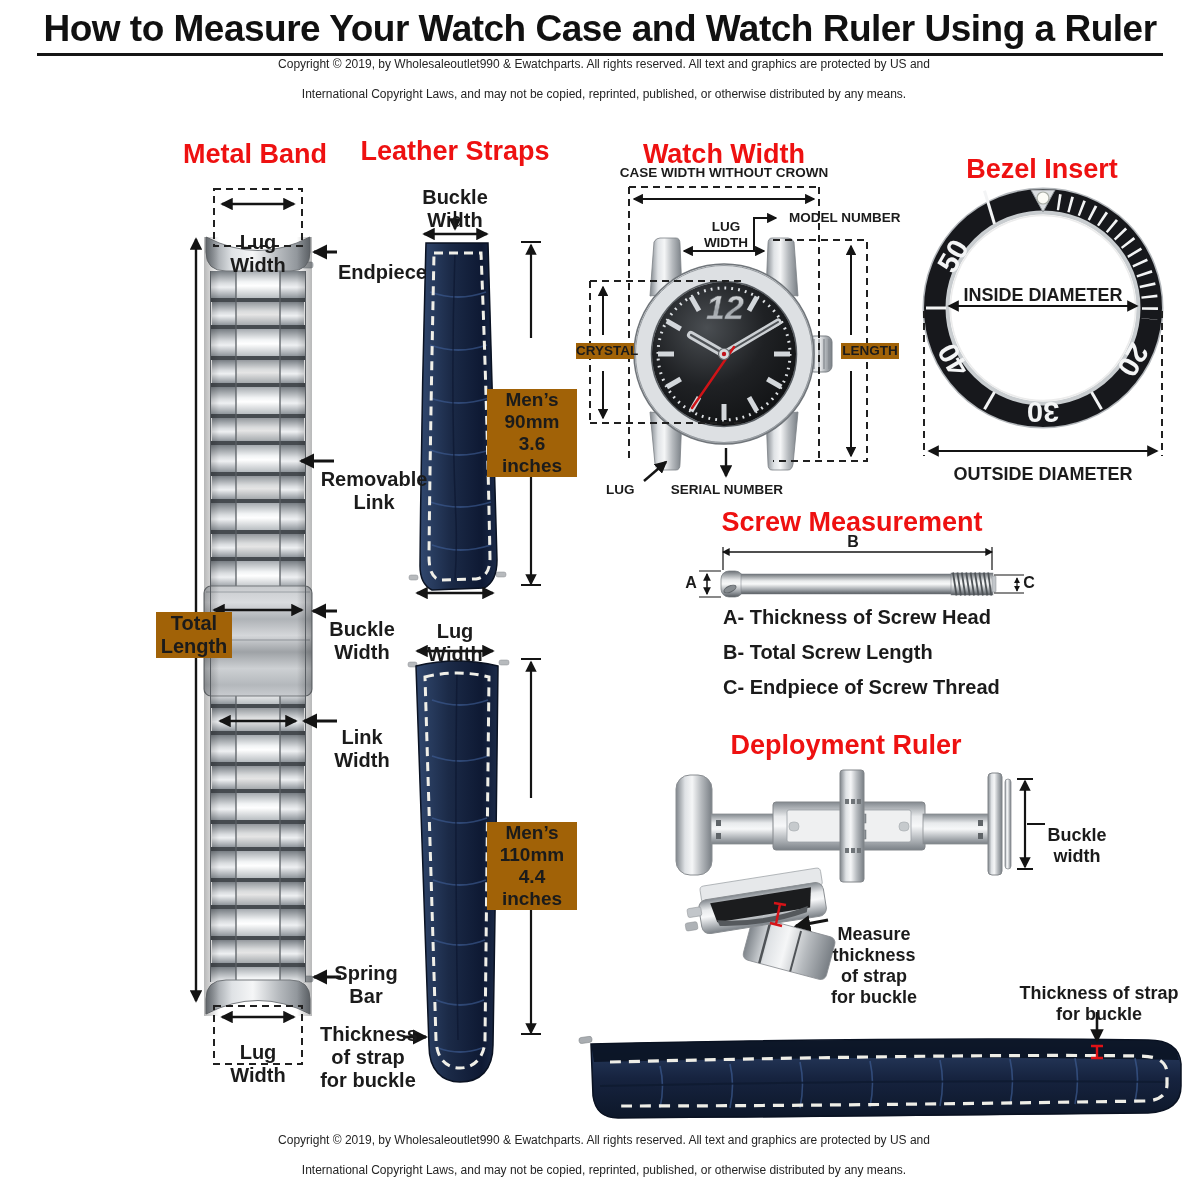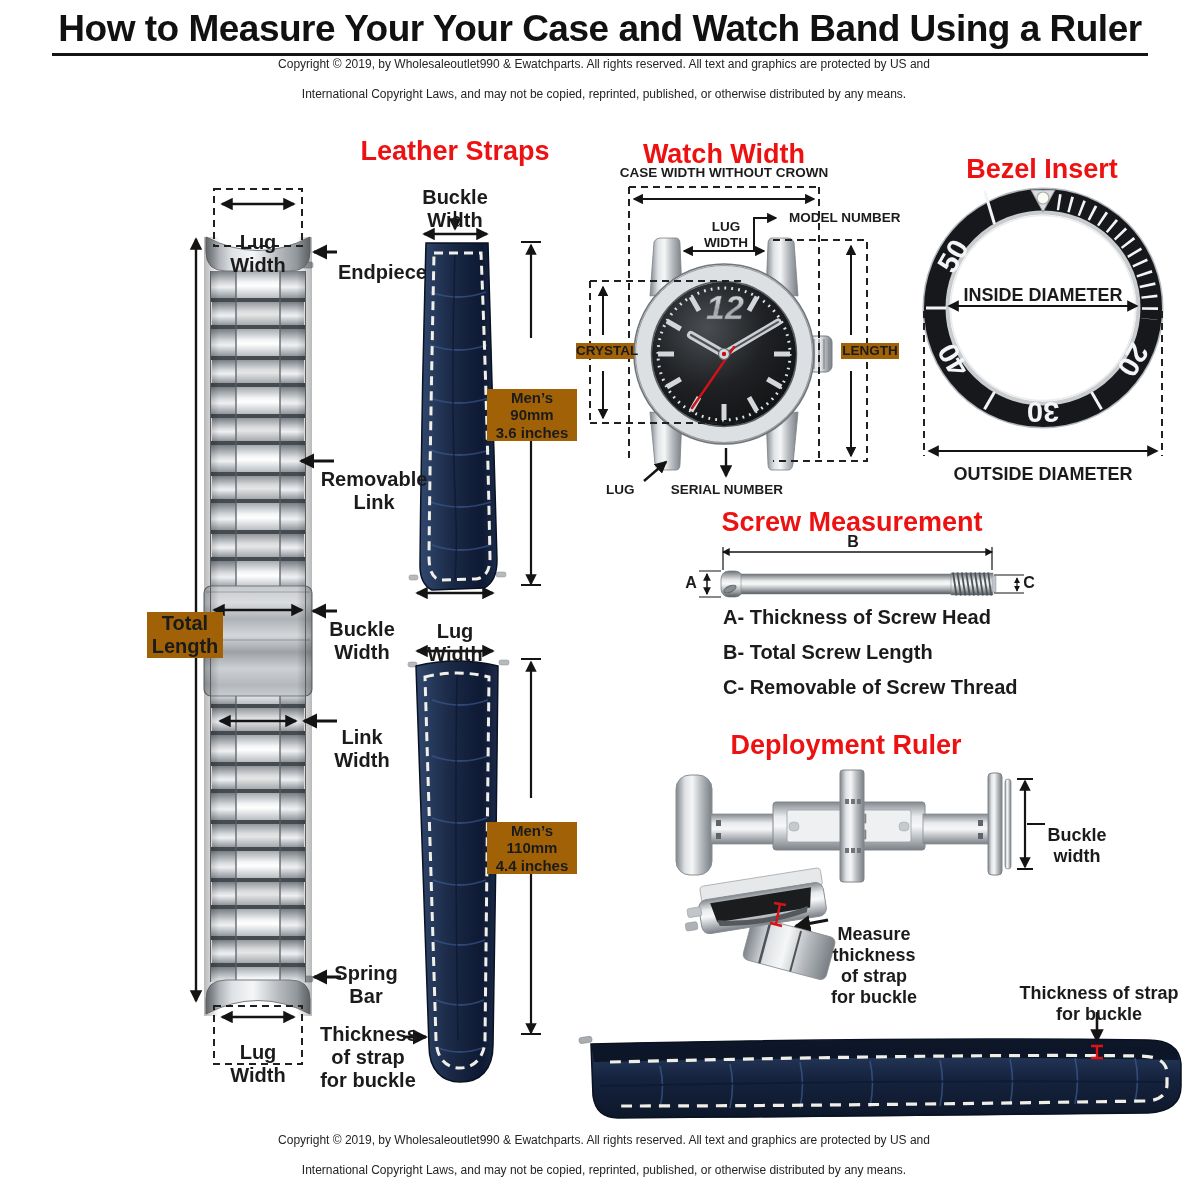--- a/index.html
+++ b/index.html
@@ -9,21 +9,21 @@
   .title-wrap{position:absolute;left:0;top:8px;width:100%;text-align:center;z-index:2;}
   .title{display:inline-block;font-size:37px;font-weight:bold;letter-spacing:-0.5px;color:#111;
          border-bottom:3px solid #151515;padding:0 6px 3px 6px;}
   .copy{position:absolute;left:4px;width:100%;text-align:center;font-size:12px;color:#242424;z-index:2;}
   .heading{position:absolute;font-size:27px;font-weight:bold;color:#ee1111;text-align:center;z-index:2;}
   .lbl{position:absolute;font-size:20px;font-weight:bold;color:#1b1b1b;text-align:center;line-height:1.16;z-index:2;margin-top:20px;}
   .lbl-sm{position:absolute;font-size:13.5px;font-weight:bold;color:#1b1b1b;text-align:center;line-height:1.15;z-index:2;}
   .lbl-md{position:absolute;font-size:18px;font-weight:bold;color:#1b1b1b;text-align:center;white-space:nowrap;z-index:2;}
   .lbl-dim{position:absolute;font-size:16px;font-weight:600;color:#1b1b1b;text-align:center;z-index:2;}
   .legend{position:absolute;font-size:20px;font-weight:bold;color:#1b1b1b;text-align:left;white-space:nowrap;z-index:2;}
-  .f19{font-size:15px;}
+  .f19{font-size:19px;}
   .f18{font-size:18px;}
   .left{text-align:left;}
   .nowrap{white-space:nowrap;}
   .pre{white-space:pre-line;}
   .bgw{background:#a16207;}
 </style>
 </head>
 <body>
 
 <div class="page">
@@ -365,34 +365,35 @@
     <path d="M994,575 H1024 M994,593 H1024" stroke-width="1.2"></path>
     <line x1="1017" y1="578" x2="1017" y2="591" stroke-width="1.2" marker-start="url(#ah)" marker-end="url(#ah)"></line>
 
     <line x1="1025" y1="781" x2="1025" y2="867" stroke-width="2.2" marker-start="url(#ah)" marker-end="url(#ah)"></line>
     <path d="M1017,779 H1033 M1017,869 H1033 M1027,824 H1045" stroke-width="2"></path>
     <line x1="828" y1="920" x2="796" y2="926" stroke-width="3.2" marker-end="url(#ah)"></line>
     <line x1="1097" y1="1012" x2="1097" y2="1041" stroke-width="2.6" marker-end="url(#ah)"></line>
   </g>
 </svg>
 
-<div class="title-wrap"><span class="title">How to Measure Your Your Case and Watch Band Using a Ruler</span></div>
+<div class="title-wrap"><span class="title">How to Measure Your Watch Case and Watch Ruler Using a Ruler</span></div>
 <div class="copy" style="top:57px;">Copyright  © 2019, by Wholesaleoutlet990 &amp; Ewatchparts. All rights reserved. All text and graphics are protected by US and</div>
 <div class="copy" style="top:87px;">International Copyright Laws, and may not be copied, reprinted, published, or otherwise distributed by any  means.</div>
 
+<div class="heading" style="left:155px;top:139px;width:200px;">Metal Band</div>
 <div class="heading" style="left:355px;top:136px;width:200px;">Leather Straps</div>
 <div class="heading" style="left:624px;top:139px;width:200px;">Watch Width</div>
 <div class="heading" style="left:942px;top:154px;width:200px;">Bezel Insert</div>
 <div class="heading" style="left:702px;top:507px;width:300px;">Screw Measurement</div>
 <div class="heading" style="left:696px;top:730px;width:300px;">Deployment Ruler</div>
 
 <div class="lbl" style="left:210px;top:211px;width:96px;">Lug Width</div>
 <div class="lbl left nowrap" style="left:338px;top:241px;width:120px;">Endpiece</div>
 <div class="lbl" style="left:318px;top:448px;width:112px;">Removable Link</div>
-<div class="lbl bgw" style="left:147px;top:592px;width:76px;">Total Length</div>
+<div class="lbl bgw" style="left:156px;top:592px;width:76px;">Total Length</div>
 <div class="lbl" style="left:324px;top:598px;width:76px;">Buckle Width</div>
 <div class="lbl" style="left:324px;top:706px;width:76px;">Link Width</div>
 <div class="lbl" style="left:330px;top:942px;width:72px;">Spring Bar</div>
 <div class="lbl" style="left:210px;top:1021px;width:96px;">Lug Width</div>
 <div class="lbl" style="left:320px;top:1003px;width:96px;">Thickness of strap for buckle</div>
 
 <div class="lbl" style="left:413px;top:166px;width:84px;">Buckle Width</div>
 <div class="lbl f19 pre bgw" style="left:487px;top:369px;width:90px;">Men’s
 90mm
 3.6 inches</div>
@@ -410,21 +411,21 @@
 <div class="lbl-sm nowrap" style="left:668px;top:482px;width:118px;">SERIAL NUMBER</div>
 
 <div class="lbl-md" style="left:953px;top:285px;width:180px;">INSIDE DIAMETER</div>
 <div class="lbl-md" style="left:948px;top:464px;width:190px;">OUTSIDE DIAMETER</div>
 
 <div class="lbl-dim" style="left:844px;top:533px;width:18px;">B</div>
 <div class="lbl-dim" style="left:683px;top:574px;width:16px;">A</div>
 <div class="lbl-dim" style="left:1021px;top:574px;width:16px;">C</div>
 <div class="legend" style="left:723px;top:606px;">A- Thickness of Screw Head</div>
 <div class="legend" style="left:723px;top:641px;">B- Total Screw Length</div>
-<div class="legend" style="left:723px;top:676px;">C- Removable of Screw Thread</div>
+<div class="legend" style="left:723px;top:676px;">C- Endpiece of Screw Thread</div>
 
 <div class="lbl f18" style="left:1043px;top:805px;width:68px;">Buckle width</div>
 <div class="lbl f18" style="left:829px;top:904px;width:90px;">Measure thickness of strap for buckle</div>
 <div class="lbl f18" style="left:1018px;top:963px;width:162px;">Thickness of strap for buckle</div>
 
 <div class="copy" style="top:1133px;">Copyright  © 2019, by Wholesaleoutlet990 &amp; Ewatchparts. All rights reserved. All text and graphics are protected by US and</div>
 <div class="copy" style="top:1163px;">International Copyright Laws, and may not be copied, reprinted, published, or otherwise distributed by any  means.</div>
 
 </div>
 

